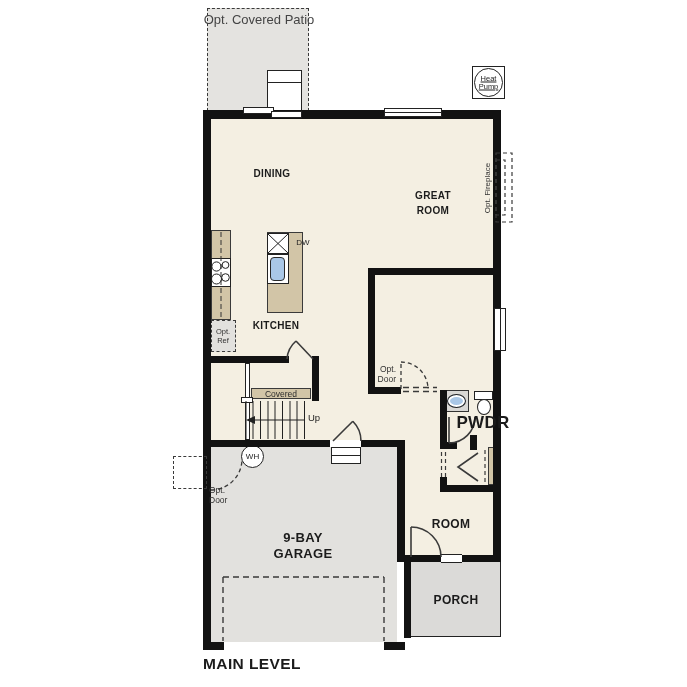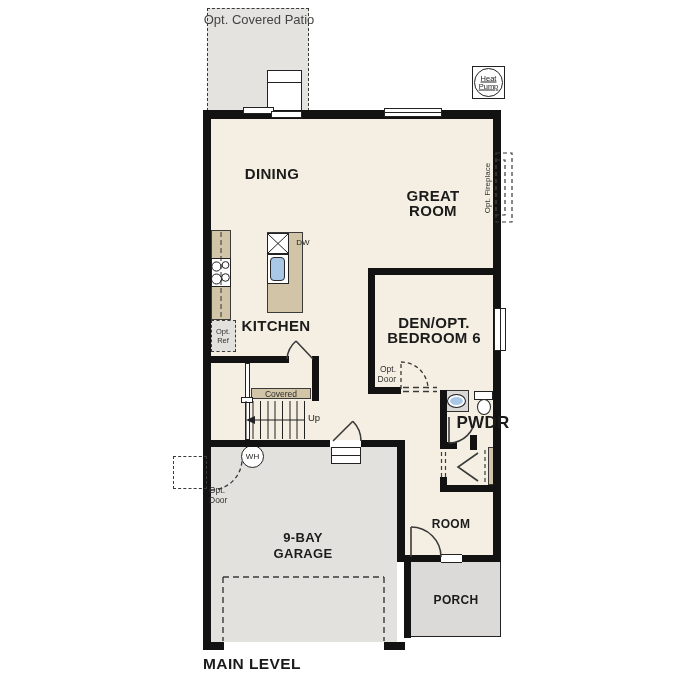--- a/index.html
+++ b/index.html
@@ -13,21 +13,21 @@
   .fill-interior{background:var(--interior);}
   .fill-garage{background:var(--garage);}
   .fill-porch{background:var(--porch);}
   .fill-patio{background:var(--patio);}
   .wall{position:absolute;box-sizing:border-box;background:var(--wall);}
   .thinwall{position:absolute;box-sizing:border-box;background:#fff;border:1px solid var(--line);}
   .counter{position:absolute;box-sizing:border-box;background:var(--counter);border:1px solid #3a3a3a;}
   .whitebox{position:absolute;box-sizing:border-box;background:#fff;border:1px solid var(--line);}
   .window{position:absolute;box-sizing:border-box;background:#fff;border:1px solid var(--line);}
   .dashedbox{position:absolute;box-sizing:border-box;border:1.5px dashed #3a3a3a;}
-  .room-label{position:absolute;transform:translate(-50%,-50%);font-weight:bold;font-size:15px;
+  .room-label{position:absolute;transform:translate(-50%,-50%);font-weight:bold;font-size:10px;
               line-height:15px;color:var(--text);text-align:center;white-space:nowrap;letter-spacing:.3px;}
   .small-label{position:absolute;font-size:8.5px;line-height:10px;color:#333;white-space:nowrap;}
   .center{transform:translate(-50%,-50%);text-align:center;}
   svg{position:absolute;left:0;top:0;}
   .ovl{pointer-events:none;}
 </style>
 </head>
 <body>
 
 <div id="canvas">
@@ -176,24 +176,20 @@
       <line x1="384" y1="577" x2="384" y2="641"></line>
     </g>
   </svg>
 
   <div class="room-label" style="left:272px;top:173px;">DINING</div>
   <div class="room-label" style="left:433px;top:203px;">
     <div>GREAT</div>
     <div>ROOM</div>
   </div>
   <div class="room-label" style="left:276px;top:325px;">KITCHEN</div>
-  <div class="room-label" style="left:434px;top:330px;">
-    <div>DEN/OPT.</div>
-    <div>BEDROOM 6</div>
-  </div>
   <div class="room-label" style="left:483px;top:422px;font-size:17px;">PWDR</div>
   <div class="room-label" style="left:451px;top:524px;font-size:12px;">ROOM</div>
   <div class="room-label" style="left:303px;top:546px;font-size:13px;line-height:16px;">
     <div>9-BAY</div>
     <div>GARAGE</div>
   </div>
   <div class="room-label" style="left:456px;top:600px;font-size:12px;">PORCH</div>
   <div class="abs" style="left:203px;top:655px;font-weight:bold;font-size:15.5px;color:var(--text);letter-spacing:.4px;">MAIN LEVEL</div>
 
   <div class="small-label center" style="left:259px;top:20px;font-size:13px;color:#444;">Opt. Covered Patio</div>

